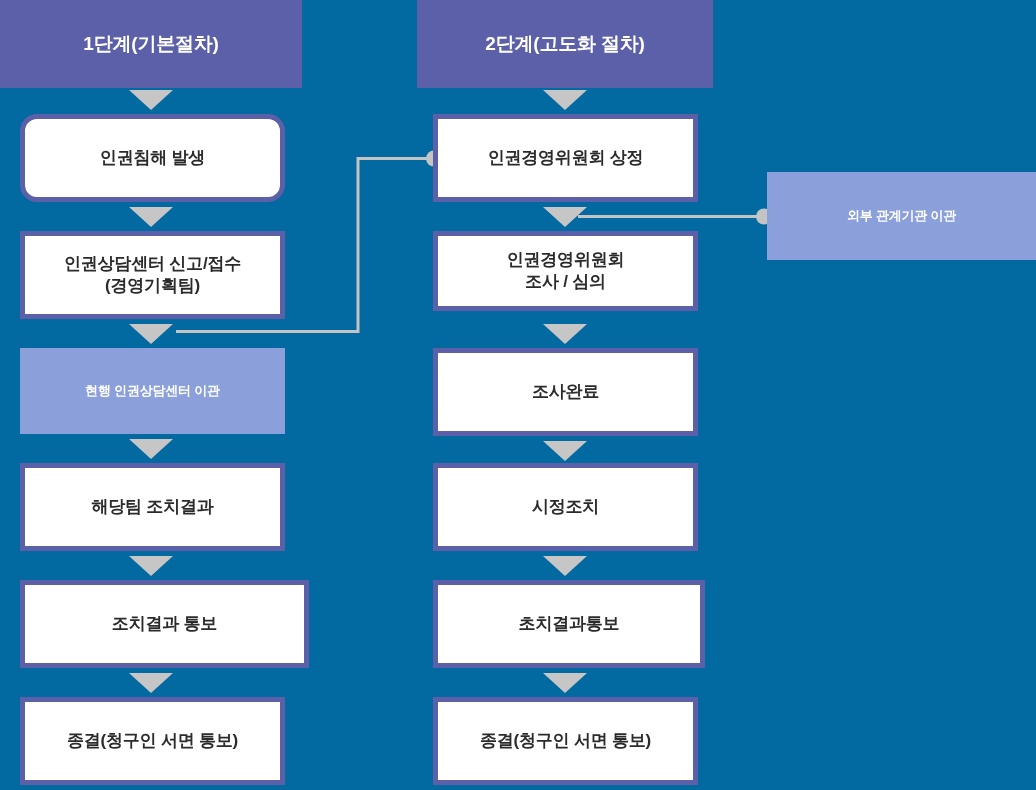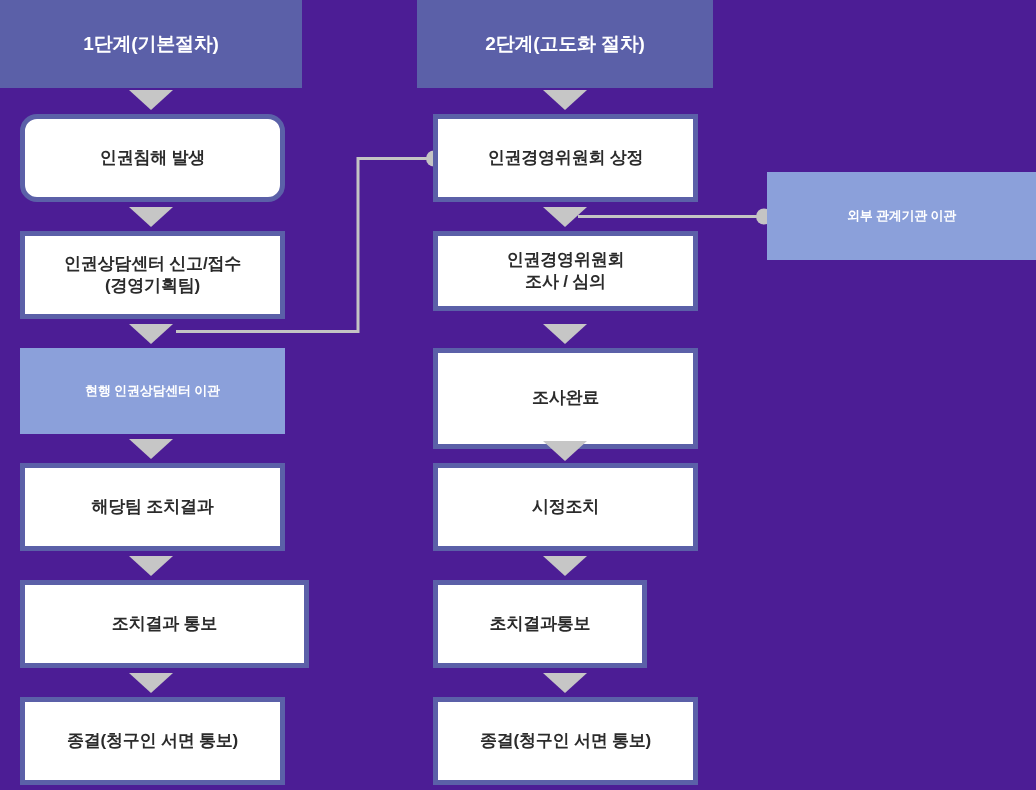--- a/index.html
+++ b/index.html
@@ -7,21 +7,21 @@
     padding: 0;
     background: #ffffff;
   }
   body {
     font-family: "Liberation Sans", "DejaVu Sans", sans-serif;
   }
   #canvas {
     position: relative;
     width: 1036px;
     height: 790px;
-    background: #4c1d95;
+    background: #0369a1;
     overflow: hidden;
   }
 
   
   .node {
     position: absolute;
     box-sizing: border-box;
     display: flex;
     align-items: center;
     justify-content: center;
@@ -158,33 +158,33 @@
 
   <div class="arrow-down" style="left:543px; top:207px;"></div>
 
   <div class="node node-step" style="left:433px; top:231px; width:265px; height:80px;">
     <span class="node-label">인권경영위원회
 조사 / 심의</span>
   </div>
 
   <div class="arrow-down" style="left:543px; top:324px;"></div>
 
-  <div class="node node-step" style="left:433px; top:348px; width:265px; height:101px;">
+  <div class="node node-step" style="left:433px; top:348px; width:265px; height:88px;">
     <span class="node-label">조사완료</span>
   </div>
 
   <div class="arrow-down" style="left:543px; top:441px;"></div>
 
   <div class="node node-step" style="left:433px; top:463px; width:265px; height:88px;">
     <span class="node-label">시정조치</span>
   </div>
 
   <div class="arrow-down" style="left:543px; top:556px;"></div>
 
-  <div class="node node-step" style="left:433px; top:580px; width:214px; height:88px;">
+  <div class="node node-step" style="left:433px; top:580px; width:272px; height:88px;">
     <span class="node-label">초치결과통보</span>
   </div>
 
   <div class="arrow-down" style="left:543px; top:673px;"></div>
 
   <div class="node node-step" style="left:433px; top:697px; width:265px; height:88px;">
     <span class="node-label">종결(청구인 서면 통보)</span>
   </div>
 
   <div class="node node-alt" style="left:767px; top:172px; width:269px; height:88px;">

